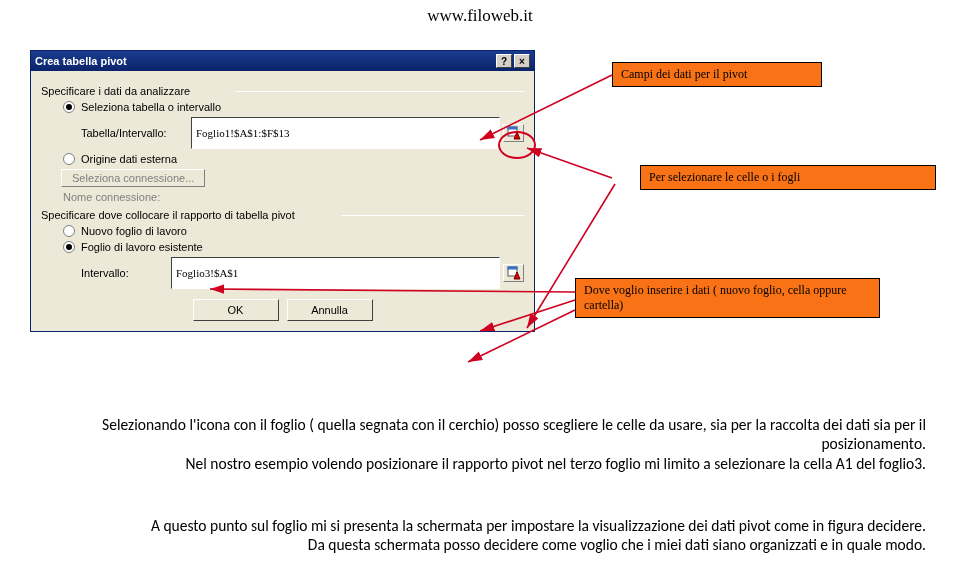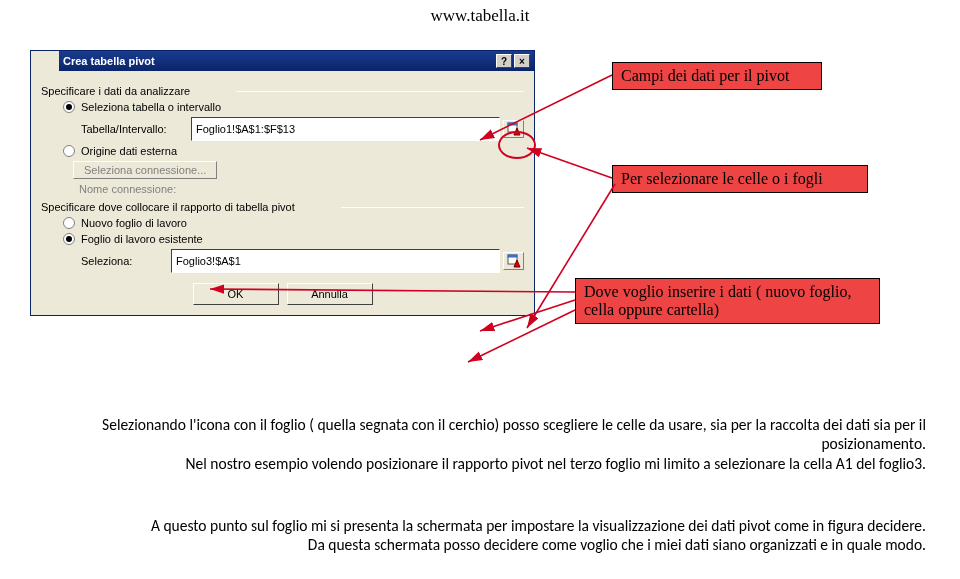--- a/index.html
+++ b/index.html
@@ -34,21 +34,20 @@
     font-size: 11px;
   }
   .titlebar {
     height: 20px;
     background: linear-gradient(#1a3c8f,#0a246a);
     color: #fff;
     display: flex;
     align-items: center;
     padding: 0 4px;
     font-weight: bold;
-    margin-left: 28px;
   }
   .titlebar .title { flex: 1; }
   .titlebar .win-btn {
     width: 16px; height: 14px;
     background: #d4d0c8;
     border: 1px solid #fff;
     border-right-color:#404040; border-bottom-color:#404040;
     margin-left: 2px;
     display: flex; align-items:center; justify-content:center;
     color:#000; font-weight:bold; font-size:10px;
@@ -66,86 +65,86 @@
   }
   .radio.checked::after {
     content:""; width:6px; height:6px; border-radius:50%; background:#000;
   }
   .indent { margin-left: 20px; }
   .indent2 { margin-left: 40px; }
   .field-label { width: 110px; }
   .field-label.sm { width: 90px; }
   .textinput {
     flex:1;
-    height:24px;
+    height:32px;
     background:#fff;
     border:1px solid #7a7a7a;
     border-top-color:#404040; border-left-color:#404040;
     border-right-color:#fff; border-bottom-color:#fff;
     padding: 1px 4px;
-    font-family: Liberation Sans, sans-serif;
+    font-family: Liberation Serif, serif;
     font-size:11px;
   }
   .range-btn {
     width: 21px; height: 18px;
     border:1px solid #fff;
     border-right-color:#808080; border-bottom-color:#808080;
     background:#ece9d8;
     margin-left:3px;
     display:flex; align-items:center; justify-content:center;
     position:relative;
   }
   .range-btn svg { width:14px; height:14px; }
   .disabled-btn {
     display:inline-block;
     padding: 2px 10px;
     border:1px solid #fff;
     border-right-color:#808080; border-bottom-color:#808080;
     color:#808080;
     background:#ece9d8;
-    margin-left: 32px;
-  }
-  .conn-label { color:#808080; margin-left: 38px; }
+    margin-left: 20px;
+  }
+  .conn-label { color:#808080; margin-left: 22px; }
   .btnbar { display:flex; justify-content:center; gap:8px; margin-top:10px; }
   .push-btn {
     width: 86px; height:22px;
     border:1px solid #fff;
     border-right-color:#404040; border-bottom-color:#404040;
     background:#ece9d8;
     display:flex; align-items:center; justify-content:center;
   }
 
   
   .callout {
     position:absolute;
-    background:#ef4444;
+    background:#f97316;
     border:1px solid #000;
     padding:4px 8px;
     font-family: "Times New Roman", Times, serif;
-    font-size:16px;
+    font-size:12px;
   }
 
   
   .arrow { position:absolute; overflow:visible; }
 
   
   .para {
     position:absolute;
     font-family: Calibri, Arial, sans-serif;
     font-size: 15.5px;
     left: 30px;
     right: 34px;
     line-height: 1.25;
     text-align: right;
   }
 </style>
 </head>
 <body>
 
-<div class="page-url">www.tabella.it</div>
+<div class="page-url">www.filoweb.it</div>
 
 <div class="dialog">
   <div class="titlebar">
     <span class="title">Crea tabella pivot</span>
     <div class="win-btn">?</div>
     <div class="win-btn">×</div>
   </div>
   <div class="dlg-body">
 
     <div class="group-label">
@@ -190,21 +189,21 @@
     <div class="row indent">
       <span class="radio"></span>
       <span>Nuovo foglio di lavoro</span>
     </div>
     <div class="row indent">
       <span class="radio checked"></span>
       <span>Foglio di lavoro esistente</span>
     </div>
 
     <div class="row indent2">
-      <span class="field-label sm">Seleziona:</span>
+      <span class="field-label sm">Intervallo:</span>
       <input class="textinput" value="Foglio3!$A$1" style="">
       <div class="range-btn" id="rangeBtn2">
         <svg viewBox="0 0 14 14">
           <rect x="1" y="1" width="9" height="9" fill="#fff" stroke="#555"></rect>
           <rect x="1" y="1" width="9" height="2" fill="#3a6fc7" stroke="#3a6fc7"></rect>
           <path d="M10 6 L7 13 L13 13 Z" fill="#d00" stroke="#700"></path>
         </svg>
       </div>
     </div>
 
@@ -213,21 +212,21 @@
       <div class="push-btn">Annulla</div>
     </div>
 
   </div>
 </div>
 
 <div style="position:absolute; left:498px; top:131px; width:38px; height:28px;
             border:2px solid #d00020; border-radius:50%;"></div>
 
 <div class="callout" style="top:62px; left:612px; width:210px;">Campi dei dati per il pivot</div>
-<div class="callout" style="top:165px; left:612px; width:256px;">Per selezionare le celle o i fogli</div>
+<div class="callout" style="top:165px; left:640px; width:296px;">Per selezionare le celle o i fogli</div>
 <div class="callout" style="top:278px; left:575px; width:305px;">Dove voglio inserire i dati ( nuovo foglio, cella oppure cartella)</div>
 
 <svg class="arrow" style="left:0;top:0;" width="960" height="430">
   <defs>
     <marker id="ah" markerWidth="10" markerHeight="10" refX="9" refY="3" orient="auto">
       <path d="M0,0 L9,3 L0,6 Z" fill="#d00020"></path>
     </marker>
   </defs>
 
   <line x1="612" y1="75" x2="480" y2="140" stroke="#d00020" stroke-width="1.6" marker-end="url(#ah)"></line>

